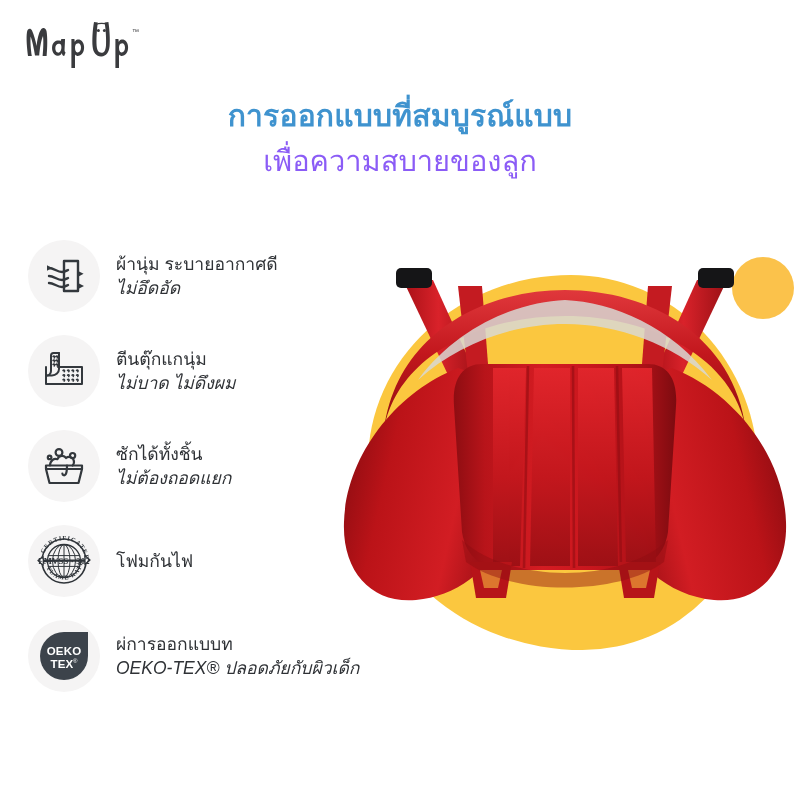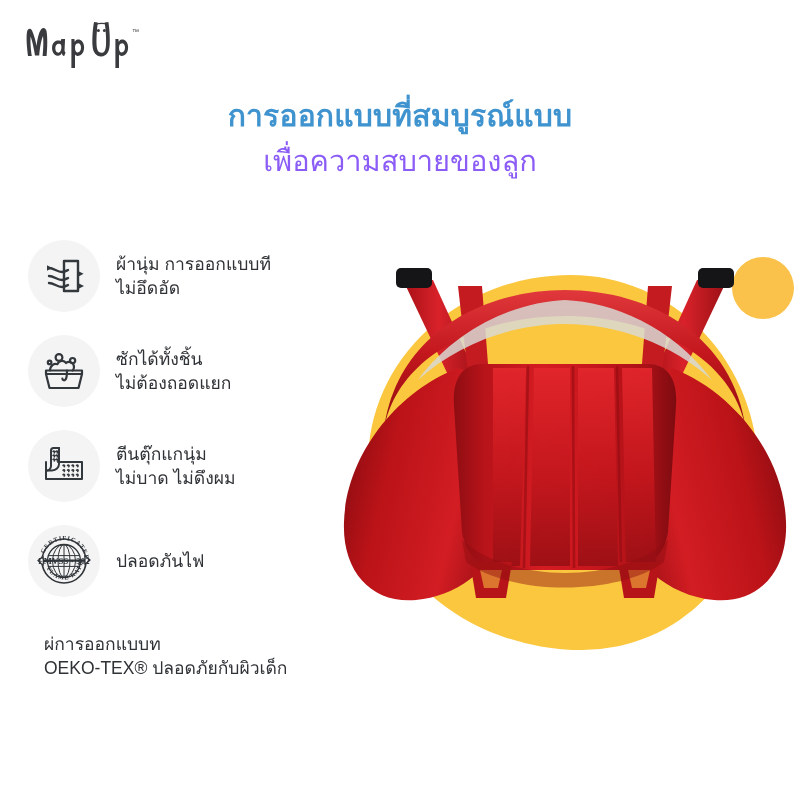--- a/index.html
+++ b/index.html
@@ -81,21 +81,21 @@
   }
   .feature-icon-wrap svg { display: block; }
   .feature-text {
     margin-left: 16px;
     color: #2f3236;
     font-size: 17.5px;
     line-height: 1.38;
     white-space: nowrap;
   }
   .feature-text .line1 { display: block; }
-  .feature-text .line2 { display: block; }
+  .feature-text .line2 { display: block; font-style: italic; }
 
   
   #product-art {
     position: absolute;
     left: 330px;
     top: 240px;
     width: 470px;
     height: 430px;
   }
   #blob-shape {
@@ -167,66 +167,66 @@
             <path d="M9 16 C14 16 17 20 22 20 C25 20 26.5 18.8 28 18"></path>
             <path d="M9 24 C14 24 17 28 22 28 C25 28 26.5 26.8 28 26"></path>
             <path d="M9 31 C14 31 17 35 22 35 C25 35 26.5 33.8 28 33"></path>
           </g>
           <path d="M12 16 L7 13.2 L7 18.8 Z" fill="#33383d"></path>
           <path d="M38 19 L43.6 21.8 L38.6 24.4 Z" fill="#33383d"></path>
           <path d="M38 31 L44 34 L38.6 36.8 Z" fill="#33383d"></path>
         </svg>
       </div>
       <div class="feature-text">
-        <span class="line1">ผ้านุ่ม การออกแบบที</span>
+        <span class="line1">ผ้านุ่ม ระบายอากาศดี</span>
         <span class="line2">ไม่อึดอัด</span>
+      </div>
+    </div>
+
+    <div class="feature-row">
+      <div class="feature-icon-wrap">
+        <svg width="48" height="48" viewBox="0 0 48 48">
+          <g fill="none" stroke="#33383d" stroke-width="2" stroke-linecap="round" stroke-linejoin="round">
+            <path d="M6 20 L6 37 L42 37 L42 20 L18 20"></path>
+            <path d="M19 6 L13.5 6 C11.8 6 11 7 11 8.6 L11 24 C11 26.6 9 28.4 7.4 28.4"></path>
+            <path d="M19 6 L19 22 C19 25.6 16 28.4 12 28.4 L7.4 28.4"></path>
+          </g>
+          <g stroke="#33383d" stroke-width="1.5" stroke-linecap="round" fill="none">
+            <path d="M13 9.5 c1.2 -1.4 2.4 0 1.2 1.4 M16 9.5 c1.2 -1.4 2.4 0 1.2 1.4"></path>
+            <path d="M13 13.5 c1.2 -1.4 2.4 0 1.2 1.4 M16 13.5 c1.2 -1.4 2.4 0 1.2 1.4"></path>
+            <path d="M13 17.5 c1.2 -1.4 2.4 0 1.2 1.4 M16 17.5 c1.2 -1.4 2.4 0 1.2 1.4"></path>
+            <path d="M23 23.5 c1.1 -1.3 2.3 0 1.2 1.3 M27.5 23.5 c1.1 -1.3 2.3 0 1.2 1.3 M32 23.5 c1.1 -1.3 2.3 0 1.2 1.3 M36.5 23.5 c1.1 -1.3 2.3 0 1.2 1.3"></path>
+            <path d="M23 28.2 c1.1 -1.3 2.3 0 1.2 1.3 M27.5 28.2 c1.1 -1.3 2.3 0 1.2 1.3 M32 28.2 c1.1 -1.3 2.3 0 1.2 1.3 M36.5 28.2 c1.1 -1.3 2.3 0 1.2 1.3"></path>
+            <path d="M23 32.8 c1.1 -1.3 2.3 0 1.2 1.3 M27.5 32.8 c1.1 -1.3 2.3 0 1.2 1.3 M32 32.8 c1.1 -1.3 2.3 0 1.2 1.3 M36.5 32.8 c1.1 -1.3 2.3 0 1.2 1.3"></path>
+          </g>
+        </svg>
+      </div>
+      <div class="feature-text">
+        <span class="line1">ตีนตุ๊กแกนุ่ม</span>
+        <span class="line2">ไม่บาด ไม่ดึงผม</span>
       </div>
     </div>
 
     <div class="feature-row">
       <div class="feature-icon-wrap">
         <svg width="48" height="48" viewBox="0 0 48 48">
           <g fill="none" stroke="#33383d" stroke-width="2.2" stroke-linecap="round" stroke-linejoin="round">
             <path d="M6 27 L42 27 L38.5 41 L9.5 41 Z"></path>
             <path d="M6 27 L6 23.5 L42 23.5 L42 27"></path>
             <path d="M10 23.5 C10 18.5 14 16 17.5 17.2 C19 13.5 24 12.8 26 16 C29 13.5 34 15.5 34 20 C34 21.6 33.4 22.8 32.6 23.5"></path>
             <path d="M27 23.5 C27 27.4 27 30.4 25.6 32.4 C24.6 33.8 22.6 33.6 22.4 31.6"></path>
             <circle cx="19" cy="10.5" r="3.4"></circle>
             <circle cx="32.6" cy="13.6" r="2.6"></circle>
             <circle cx="9.6" cy="15.4" r="1.8"></circle>
           </g>
         </svg>
       </div>
       <div class="feature-text">
         <span class="line1">ซักได้ทั้งชิ้น</span>
         <span class="line2">ไม่ต้องถอดแยก</span>
-      </div>
-    </div>
-
-    <div class="feature-row">
-      <div class="feature-icon-wrap">
-        <svg width="48" height="48" viewBox="0 0 48 48">
-          <g fill="none" stroke="#33383d" stroke-width="2" stroke-linecap="round" stroke-linejoin="round">
-            <path d="M6 20 L6 37 L42 37 L42 20 L18 20"></path>
-            <path d="M19 6 L13.5 6 C11.8 6 11 7 11 8.6 L11 24 C11 26.6 9 28.4 7.4 28.4"></path>
-            <path d="M19 6 L19 22 C19 25.6 16 28.4 12 28.4 L7.4 28.4"></path>
-          </g>
-          <g stroke="#33383d" stroke-width="1.5" stroke-linecap="round" fill="none">
-            <path d="M13 9.5 c1.2 -1.4 2.4 0 1.2 1.4 M16 9.5 c1.2 -1.4 2.4 0 1.2 1.4"></path>
-            <path d="M13 13.5 c1.2 -1.4 2.4 0 1.2 1.4 M16 13.5 c1.2 -1.4 2.4 0 1.2 1.4"></path>
-            <path d="M13 17.5 c1.2 -1.4 2.4 0 1.2 1.4 M16 17.5 c1.2 -1.4 2.4 0 1.2 1.4"></path>
-            <path d="M23 23.5 c1.1 -1.3 2.3 0 1.2 1.3 M27.5 23.5 c1.1 -1.3 2.3 0 1.2 1.3 M32 23.5 c1.1 -1.3 2.3 0 1.2 1.3 M36.5 23.5 c1.1 -1.3 2.3 0 1.2 1.3"></path>
-            <path d="M23 28.2 c1.1 -1.3 2.3 0 1.2 1.3 M27.5 28.2 c1.1 -1.3 2.3 0 1.2 1.3 M32 28.2 c1.1 -1.3 2.3 0 1.2 1.3 M36.5 28.2 c1.1 -1.3 2.3 0 1.2 1.3"></path>
-            <path d="M23 32.8 c1.1 -1.3 2.3 0 1.2 1.3 M27.5 32.8 c1.1 -1.3 2.3 0 1.2 1.3 M32 32.8 c1.1 -1.3 2.3 0 1.2 1.3 M36.5 32.8 c1.1 -1.3 2.3 0 1.2 1.3"></path>
-          </g>
-        </svg>
-      </div>
-      <div class="feature-text">
-        <span class="line1">ตีนตุ๊กแกนุ่ม</span>
-        <span class="line2">ไม่บาด ไม่ดึงผม</span>
       </div>
     </div>
 
     <div class="feature-row">
       <div class="feature-icon-wrap">
         <svg width="62" height="62" viewBox="0 0 62 62">
           <defs>
             <path id="arcTop" d="M10 31 A21 21 0 0 1 52 31"></path>
             <path id="arcBottom" d="M12.5 31 A18.5 18.5 0 0 0 49.5 31"></path>
           </defs>
@@ -241,25 +241,33 @@
             <textPath href="#arcTop" startOffset="11%">CERTIFICATED</textPath>
           </text>
           <text font-family="'Liberation Serif',serif" font-size="6" font-weight="bold" fill="#2f3439" letter-spacing="1.1">
             <textPath href="#arcBottom" startOffset="13%">FLAME RATED</textPath>
           </text>
           <path d="M5 30.5 L10 26.5 L10.5 30.5 L52 30 L52 25.8 L57 30 L52 34.6 L52 30.8 L10.5 31.4 L10 35.4 Z" fill="#ffffff" stroke="#2f3439" stroke-width="1.3" stroke-linejoin="round"></path>
           <text x="31" y="33.6" text-anchor="middle" font-family="'Liberation Serif',serif" font-size="8.6" font-weight="bold" fill="#2f3439" letter-spacing="0.2">FMVSS · 302</text>
         </svg>
       </div>
       <div class="feature-text">
-        <span class="line1">ปลอดภันไฟ</span>
-      </div>
-    </div>
-
-    <div class="feature-row">
+        <span class="line1">โฟมกันไฟ</span>
+      </div>
+    </div>
+
+    <div class="feature-row">
+      <div class="feature-icon-wrap">
+        <svg width="54" height="54" viewBox="0 0 54 54">
+          <path d="M27 3 A24 24 0 1 0 51 27 L51 3 Z" fill="#3c434b"></path>
+          <text x="27" y="26" text-anchor="middle" font-family="'Liberation Sans',sans-serif" font-size="11.5" font-weight="bold" fill="#ffffff" letter-spacing="0.2">OEKO</text>
+          <text x="25" y="38.5" text-anchor="middle" font-family="'Liberation Sans',sans-serif" font-size="11.5" font-weight="bold" fill="#ffffff" letter-spacing="0.2">TEX</text>
+          <text x="36" y="34" font-family="'Liberation Sans',sans-serif" font-size="6" fill="#ffffff">®</text>
+        </svg>
+      </div>
       <div class="feature-text">
         <span class="line1">ผ่การออกแบบท</span>
         <span class="line2">OEKO-TEX® ปลอดภัยกับผิวเด็ก</span>
       </div>
     </div>
 
   </div>
 
   <div id="product-art">
     <div id="blob-shape"></div>

